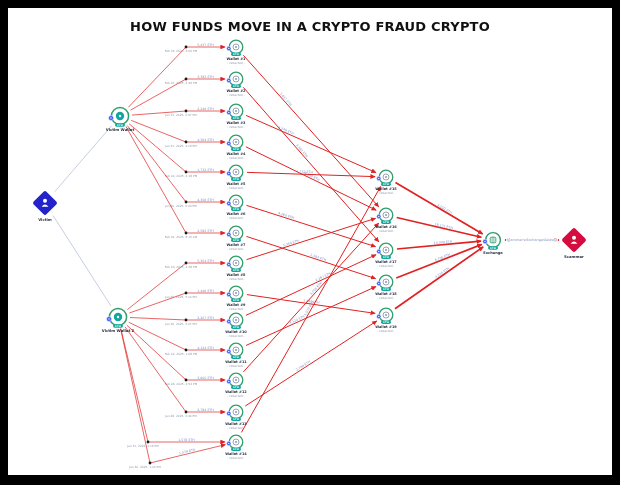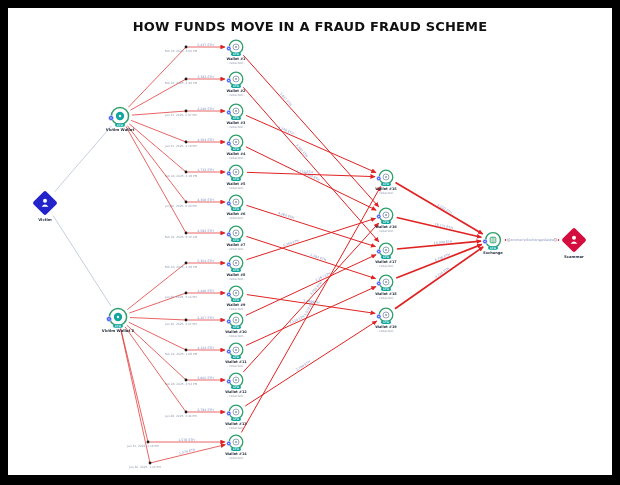--- a/index.html
+++ b/index.html
@@ -9,21 +9,21 @@
   #title{position:absolute;left:0;right:0;top:11px;text-align:center;
          font-size:13px;font-weight:700;color:#111;letter-spacing:.2px;}
   svg{position:absolute;left:0;top:30px;}
   text{font-family:"DejaVu Sans","Liberation Sans",sans-serif;}
 </style>
 </head>
 <body>
 
 <div id="frame">
   <div id="canvas">
-    <div id="title">HOW FUNDS MOVE IN A FRAUD FRAUD SCHEME</div>
+    <div id="title">HOW FUNDS MOVE IN A CRYPTO FRAUD CRYPTO</div>
     <svg id="graph" width="604" height="437" viewBox="8 38 604 437" xmlns="http://www.w3.org/2000/svg">
         <defs>
           <marker id="arw" markerUnits="userSpaceOnUse" markerWidth="5.2" markerHeight="4.8" refX="4.6" refY="2.4" orient="auto-start-reverse">
             <path d="M0,0 L5.2,2.4 L0,4.8 Z" fill="#e02222"></path>
           </marker>
         </defs>
         <g>
           <g>
             <line x1="54.79409433104194" y1="191.63885057599134" x2="111.51178491309699" y2="125.8463295008075" stroke="#b7c2d8" stroke-width="0.8"></line>
           </g>

